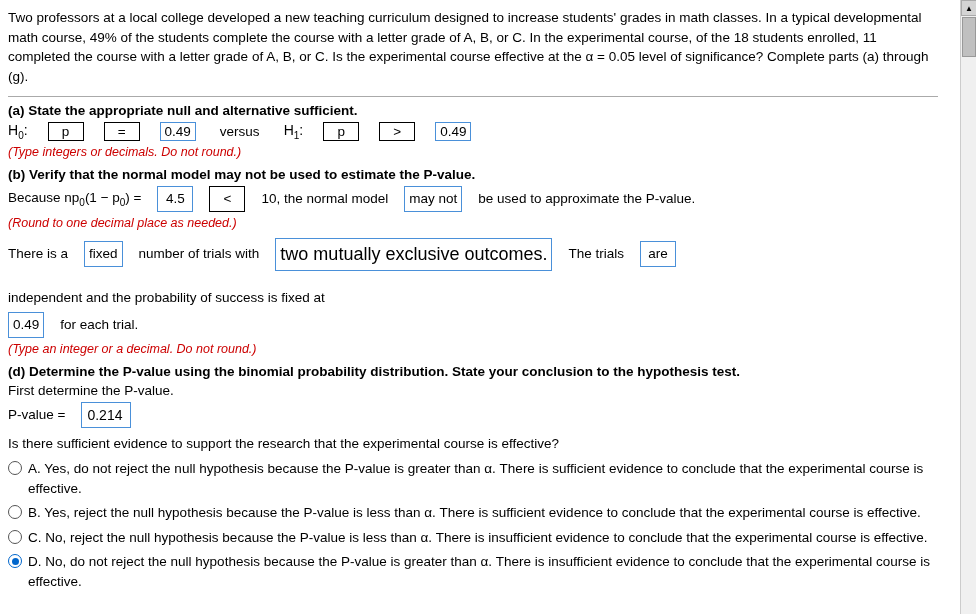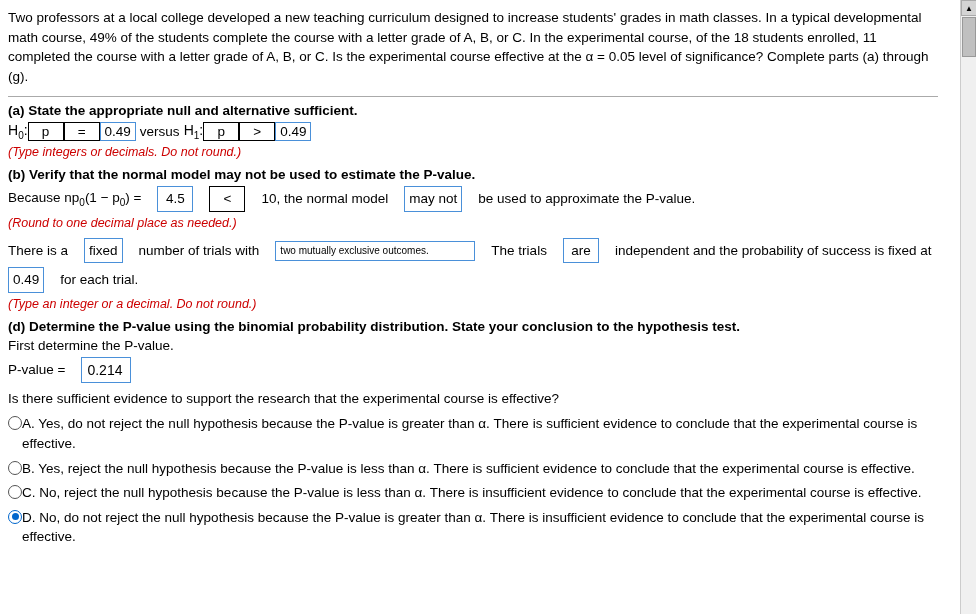--- a/index.html
+++ b/index.html
@@ -48,46 +48,47 @@
       font-size: 13.5px;
       vertical-align: middle;
       background: #fff;
       text-align: center;
     }
     .inline-box-wide {
       display: inline-block;
       border: 1px solid #4a90d9;
       min-width: 200px;
       padding: 1px 4px;
-      font-size: 10px;
+      font-size: 18px;
       vertical-align: middle;
       background: #fff;
     }
     .inline-box-blue {
       border-color: #4a90d9;
     }
     .row-line {
       display: flex;
       align-items: center;
       flex-wrap: wrap;
       gap: 16px;
       margin: 4px 0;
       line-height: 1.6;
     }
     .hypothesis-row {
       display: flex;
       align-items: center;
-      gap: 0;
+      gap: 20px;
       margin: 4px 0;
     }
     sub { font-size: 10px; }
     .radio-option {
       display: flex;
       align-items: flex-start;
       margin: 5px 0;
+      gap: 6px;
     }
     .radio-circle {
       width: 14px;
       height: 14px;
       border-radius: 50%;
       border: 1.5px solid #555;
       display: inline-flex;
       align-items: center;
       justify-content: center;
       flex-shrink: 0;

